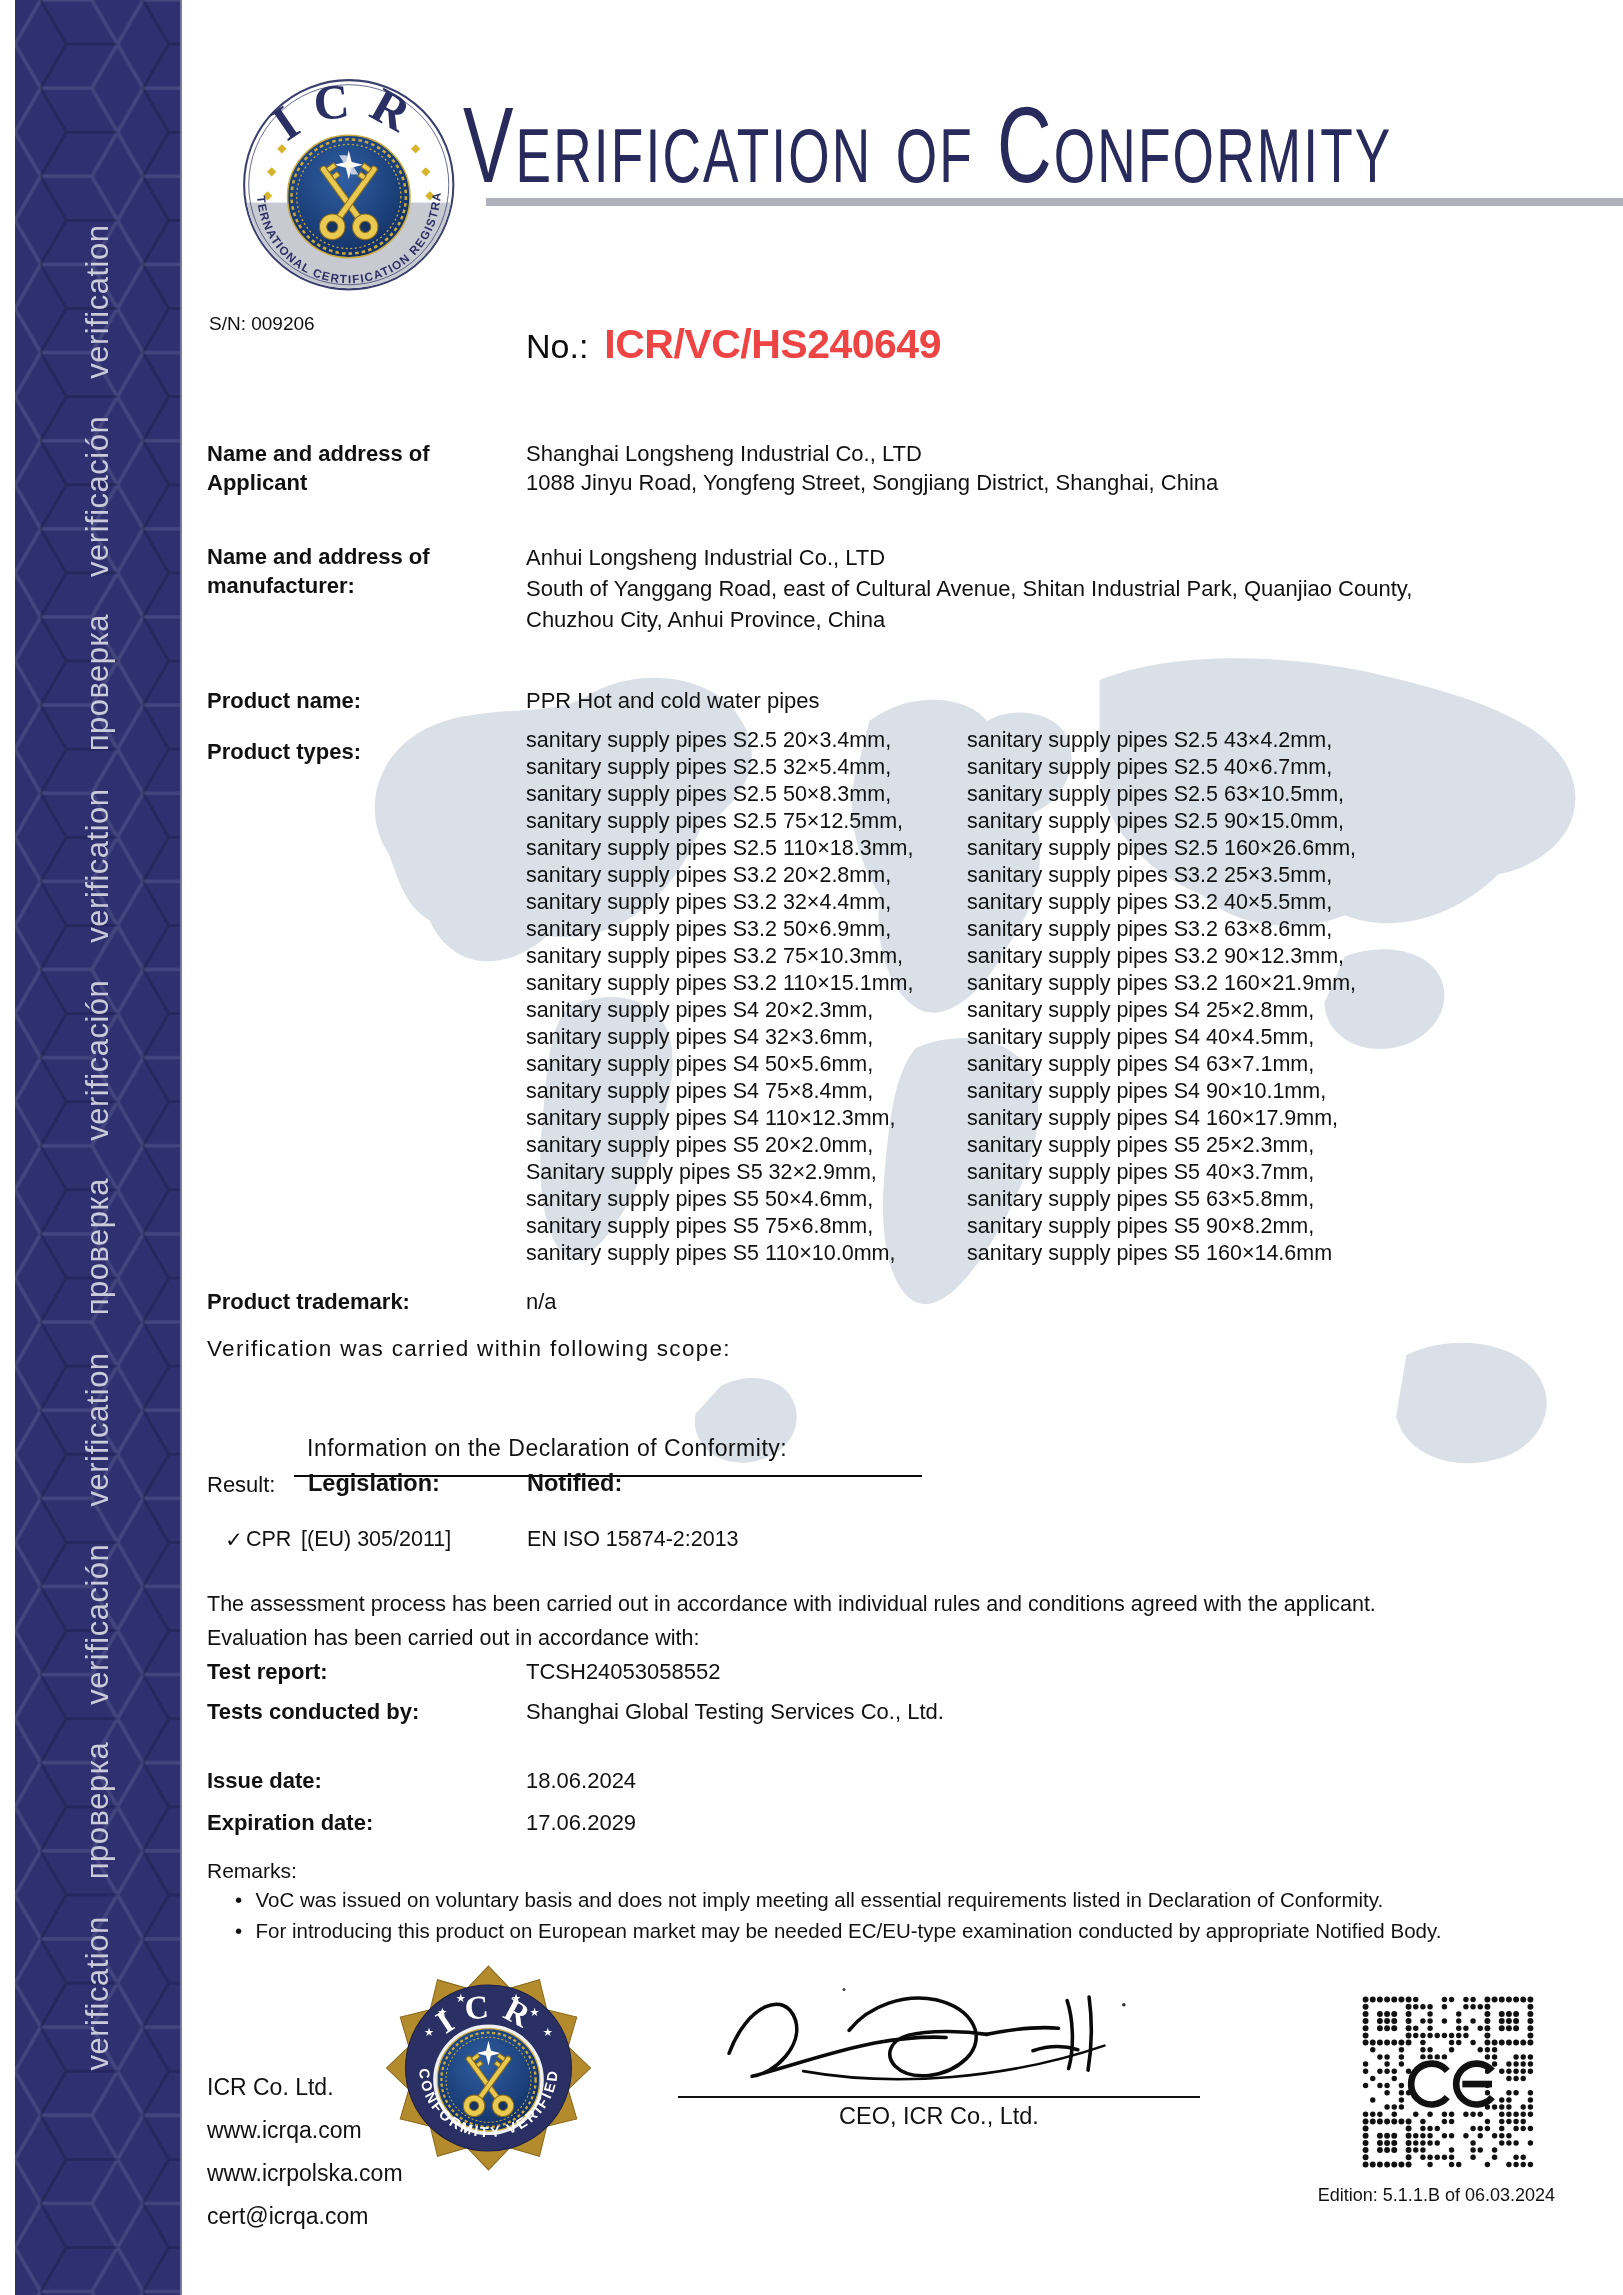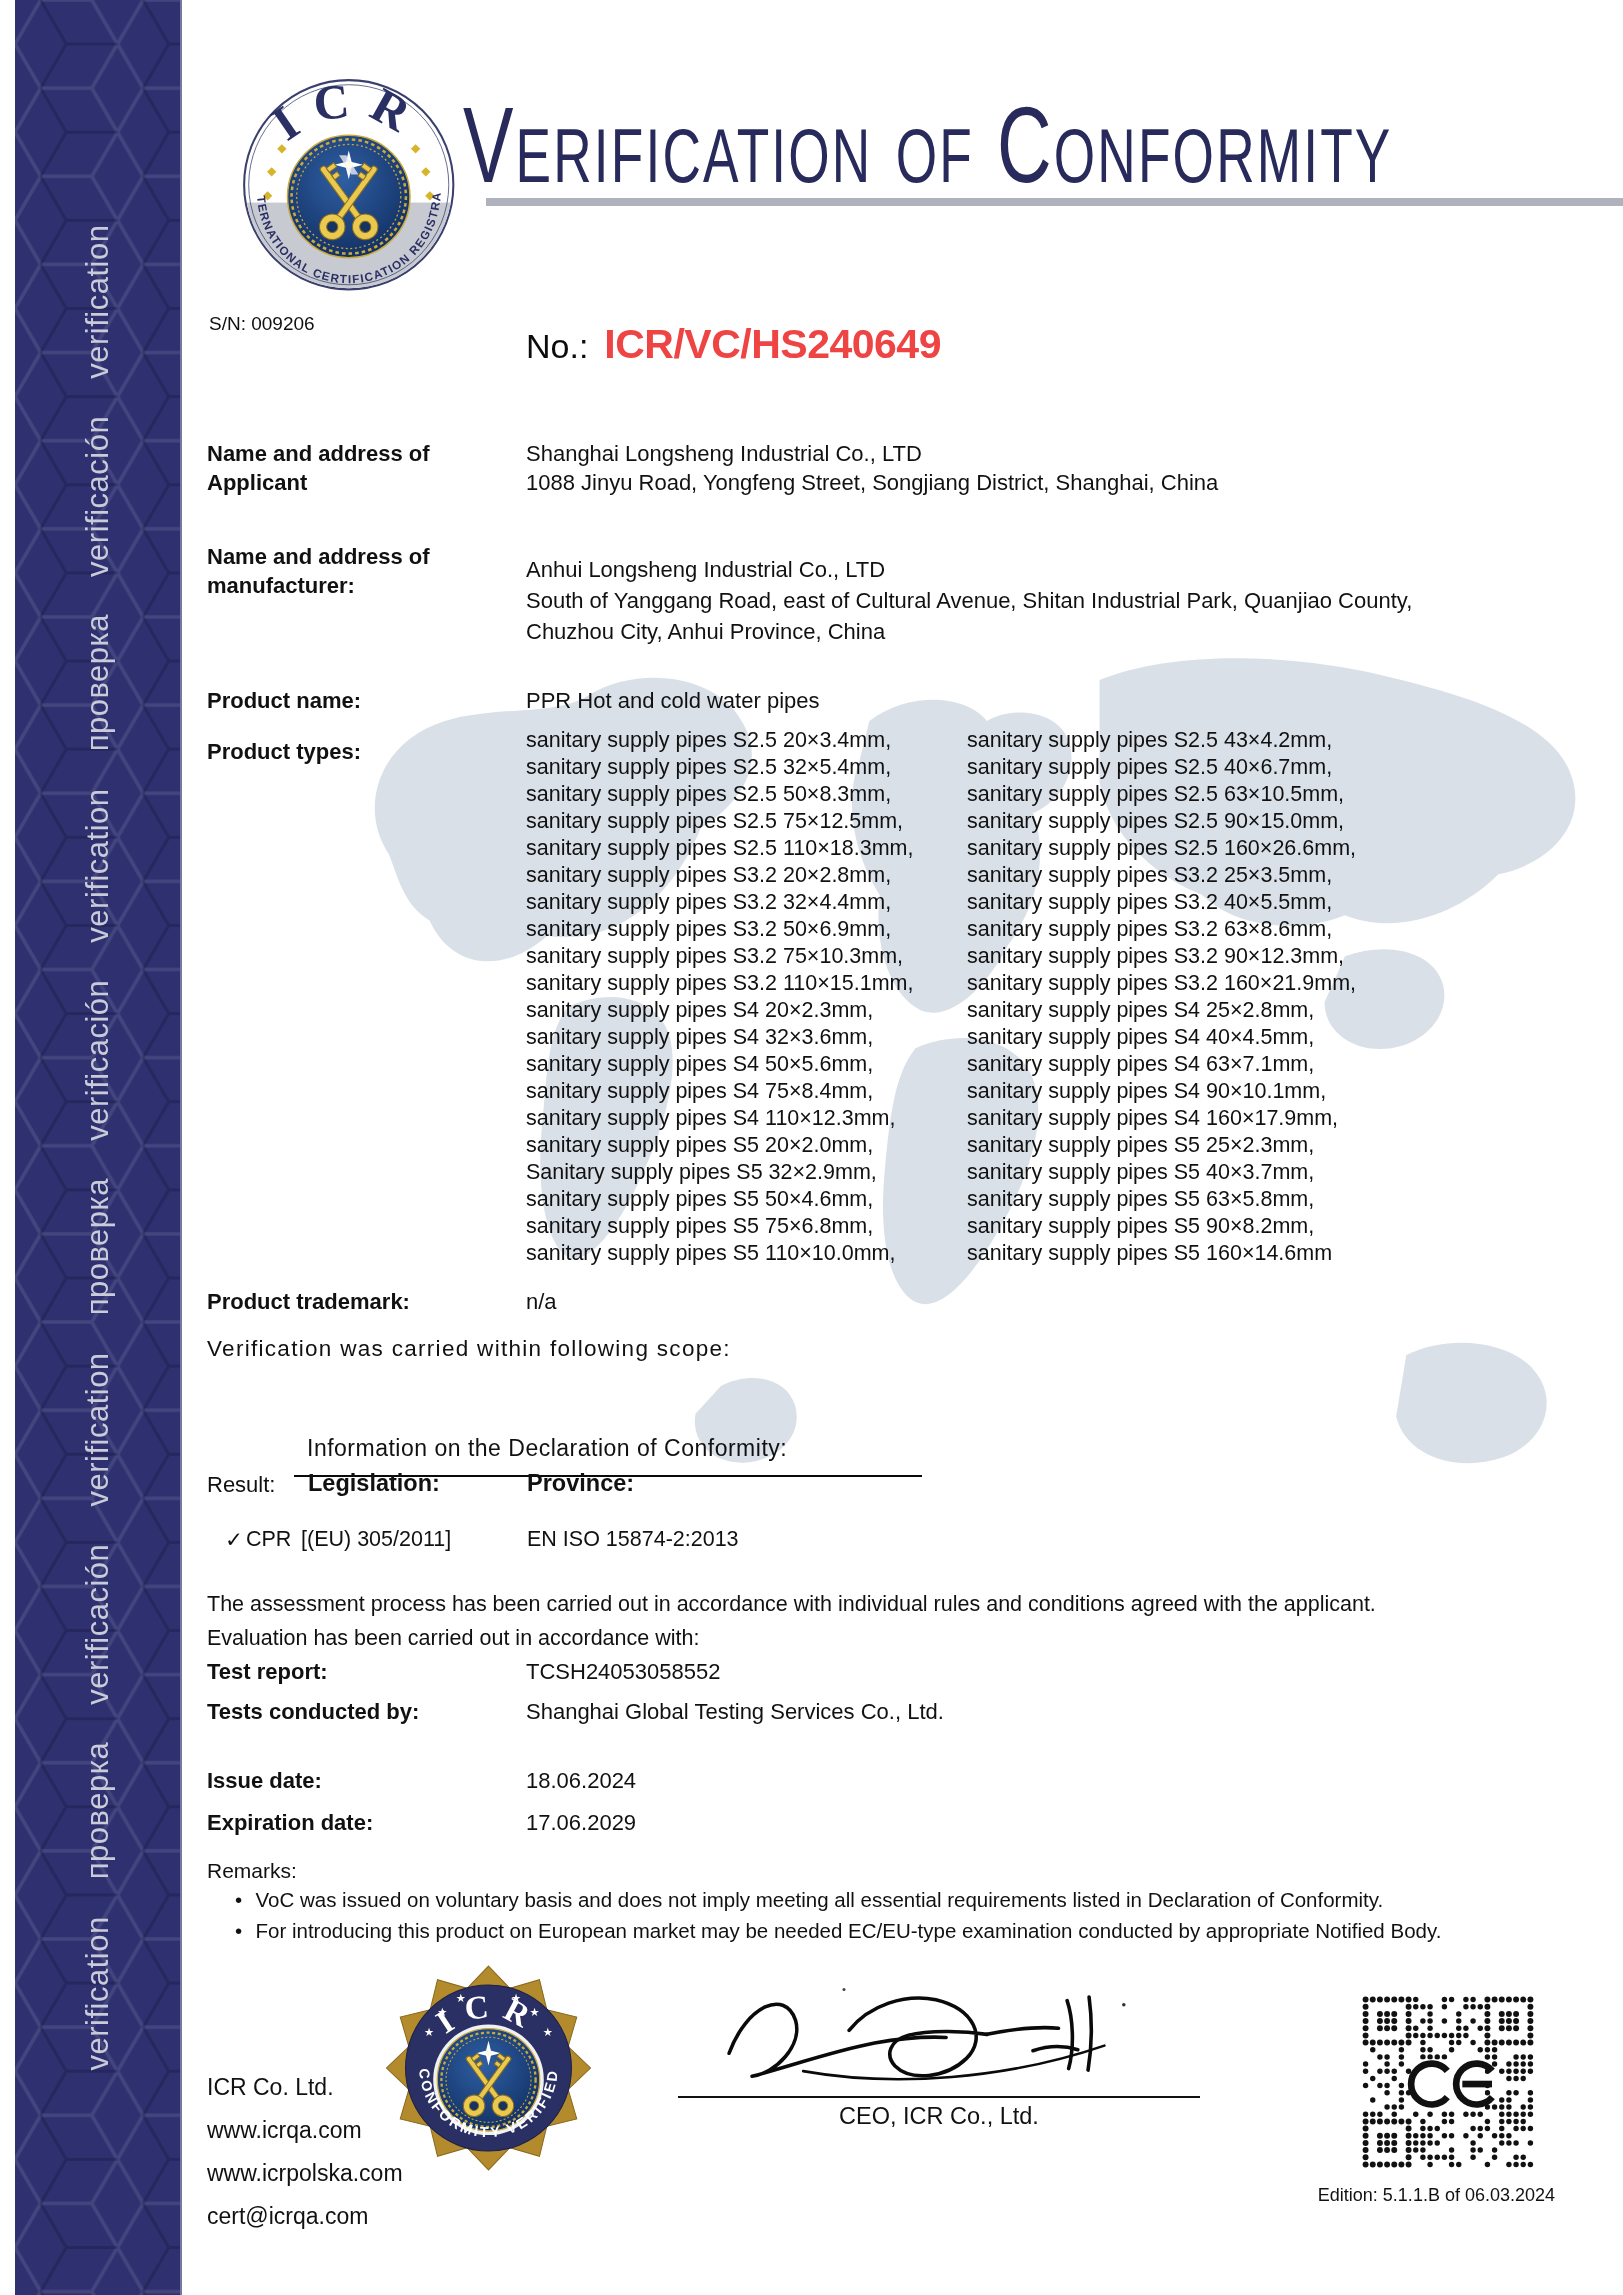--- a/index.html
+++ b/index.html
@@ -21,21 +21,21 @@
          font-variant:small-caps;letter-spacing:3.1px;color:#272a5a;
          transform:scaleX(.70);transform-origin:0 0;white-space:nowrap;font-weight:400;}
   .titlebar{position:absolute;left:486px;top:198px;width:1138px;height:7.7px;background:#afb1bd;}
   .sn{position:absolute;left:209px;top:313px;font-size:19px;color:#101010;}
   .no-line{position:absolute;left:526px;top:321px;display:flex;align-items:baseline;gap:16px;}
   .no-label{font-size:34px;color:#0c0c0c;}
   .no-value{font-size:41px;font-weight:700;letter-spacing:-0.5px;color:#ef4444;}
   
   .label{position:absolute;left:207px;width:307px;font-weight:700;font-size:22px;line-height:29px;white-space:pre-line;}
   .value{position:absolute;left:526px;width:1049px;font-size:22px;line-height:29px;white-space:pre-line;}
-  .value.wide{line-height:31px;margin-top:12px;}
+  .value.wide{line-height:31px;}
   
   .pt-list{position:absolute;left:526px;top:728px;font-size:21.5px;}
   .pt-row{display:flex;height:27px;align-items:baseline;white-space:pre;}
   .pt-left{min-width:441px;}
   .scope{position:absolute;left:207px;top:1336px;font-size:22.5px;letter-spacing:1.3px;}
   .doc-head{position:absolute;left:307px;top:1435px;font-size:23px;letter-spacing:0.5px;}
   .doc-underline{position:absolute;left:294px;top:1475px;width:628px;height:2px;background:#0a0a0a;}
   .res-label{position:absolute;top:1472px;font-size:22px;}
   .res-bold{position:absolute;top:1470px;font-size:23.5px;font-weight:700;}
   .chk{position:absolute;top:1527px;font-size:21.5px;}
@@ -252,21 +252,21 @@
   <div class="label" style="top:1287px">Product trademark:</div>
   <div class="value" style="top:1287px">n/a</div>
 
   <div class="scope">Verification was carried within following scope:</div>
 
   <div class="doc-head">Information on the Declaration of Conformity:</div>
   <div class="doc-underline"></div>
 
   <span class="res-label" style="left:207px">Result:</span>
   <span class="res-bold" style="left:308px">Legislation:</span>
-  <span class="res-bold" style="left:527px">Province:</span>
+  <span class="res-bold" style="left:527px">Notified:</span>
 
   <span class="chk" style="left:225px">✓</span>
   <span class="chk" style="left:246px">CPR</span>
   <span class="chk" style="left:301px">[(EU) 305/2011]</span>
   <span class="chk" style="left:527px">EN ISO 15874-2:2013</span>
 
   <div class="paragraph">The assessment process has been carried out in accordance with individual rules and conditions agreed with the applicant.
 Evaluation has been carried out in accordance with:</div>
 
   <div class="label" style="top:1657px;width:327px">Test report:</div>

